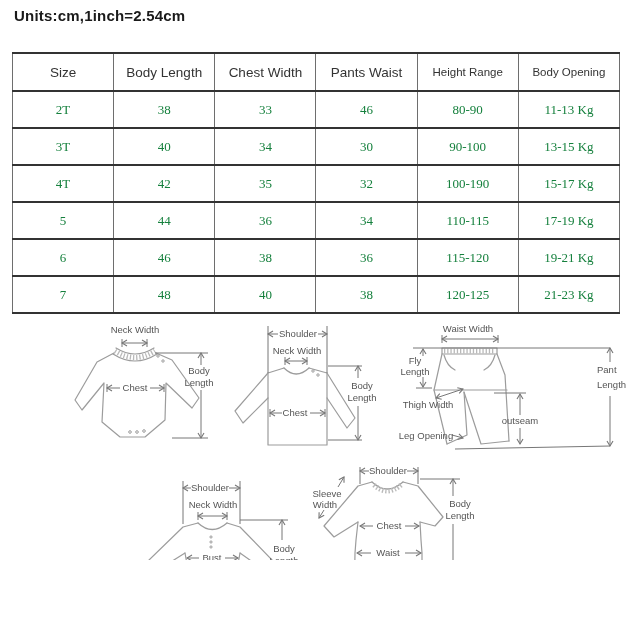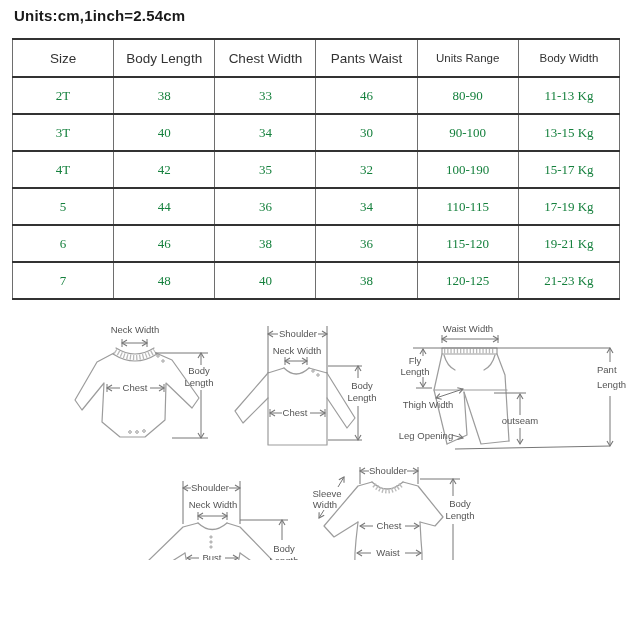--- a/index.html
+++ b/index.html
@@ -1,20 +1,20 @@
 <!DOCTYPE html>
 <html><head>
 <meta charset="utf-8">
 <style>
   html,body{margin:0;padding:0;background:#fff;}
   .page{position:relative;width:632px;height:560px;background:#fff;overflow:hidden;
         font-family:"Liberation Sans",sans-serif;}
   .title{position:absolute;left:14px;top:7px;font-size:15px;font-weight:bold;color:#1a1a1a;
          letter-spacing:0.2px;}
-  table.size-table{position:absolute;left:12px;top:38px;width:608px;border-collapse:collapse;
+  table.size-table{position:absolute;left:12px;top:52px;width:608px;border-collapse:collapse;
          table-layout:fixed;}
   .size-table th,.size-table td{
         border-top:2px solid #333;border-bottom:2px solid #333;
         border-left:1px solid #6e6e6e;border-right:1px solid #6e6e6e;
         text-align:center;vertical-align:middle;background:#fff;}
   .size-table th{height:34px;font-weight:normal;font-size:13.5px;color:#333;}
   .size-table th.sm{font-size:11.5px;}
   .size-table td{height:33px;font-size:13px;color:#15803d;font-family:Liberation Serif, serif;}
   .diagram{position:absolute;}
   .g{fill:none;stroke:#9c9c9c;stroke-width:1.2;stroke-linejoin:round;stroke-linecap:round;}
@@ -32,22 +32,22 @@
 
   <div class="title">Units:cm,1inch=2.54cm</div>
 
   <table class="size-table">
     <thead>
       <tr>
         <th>Size</th>
         <th>Body Length</th>
         <th>Chest Width</th>
         <th>Pants Waist</th>
-        <th class="sm">Units Range</th>
-        <th class="sm">Body Width</th>
+        <th class="sm">Height Range</th>
+        <th class="sm">Body Opening</th>
       </tr>
     </thead>
     <tbody>
       <tr>
         <td>2T</td>
         <td>38</td>
         <td>33</td>
         <td>46</td>
         <td>80-90</td>
         <td>11-13 Kg</td>

